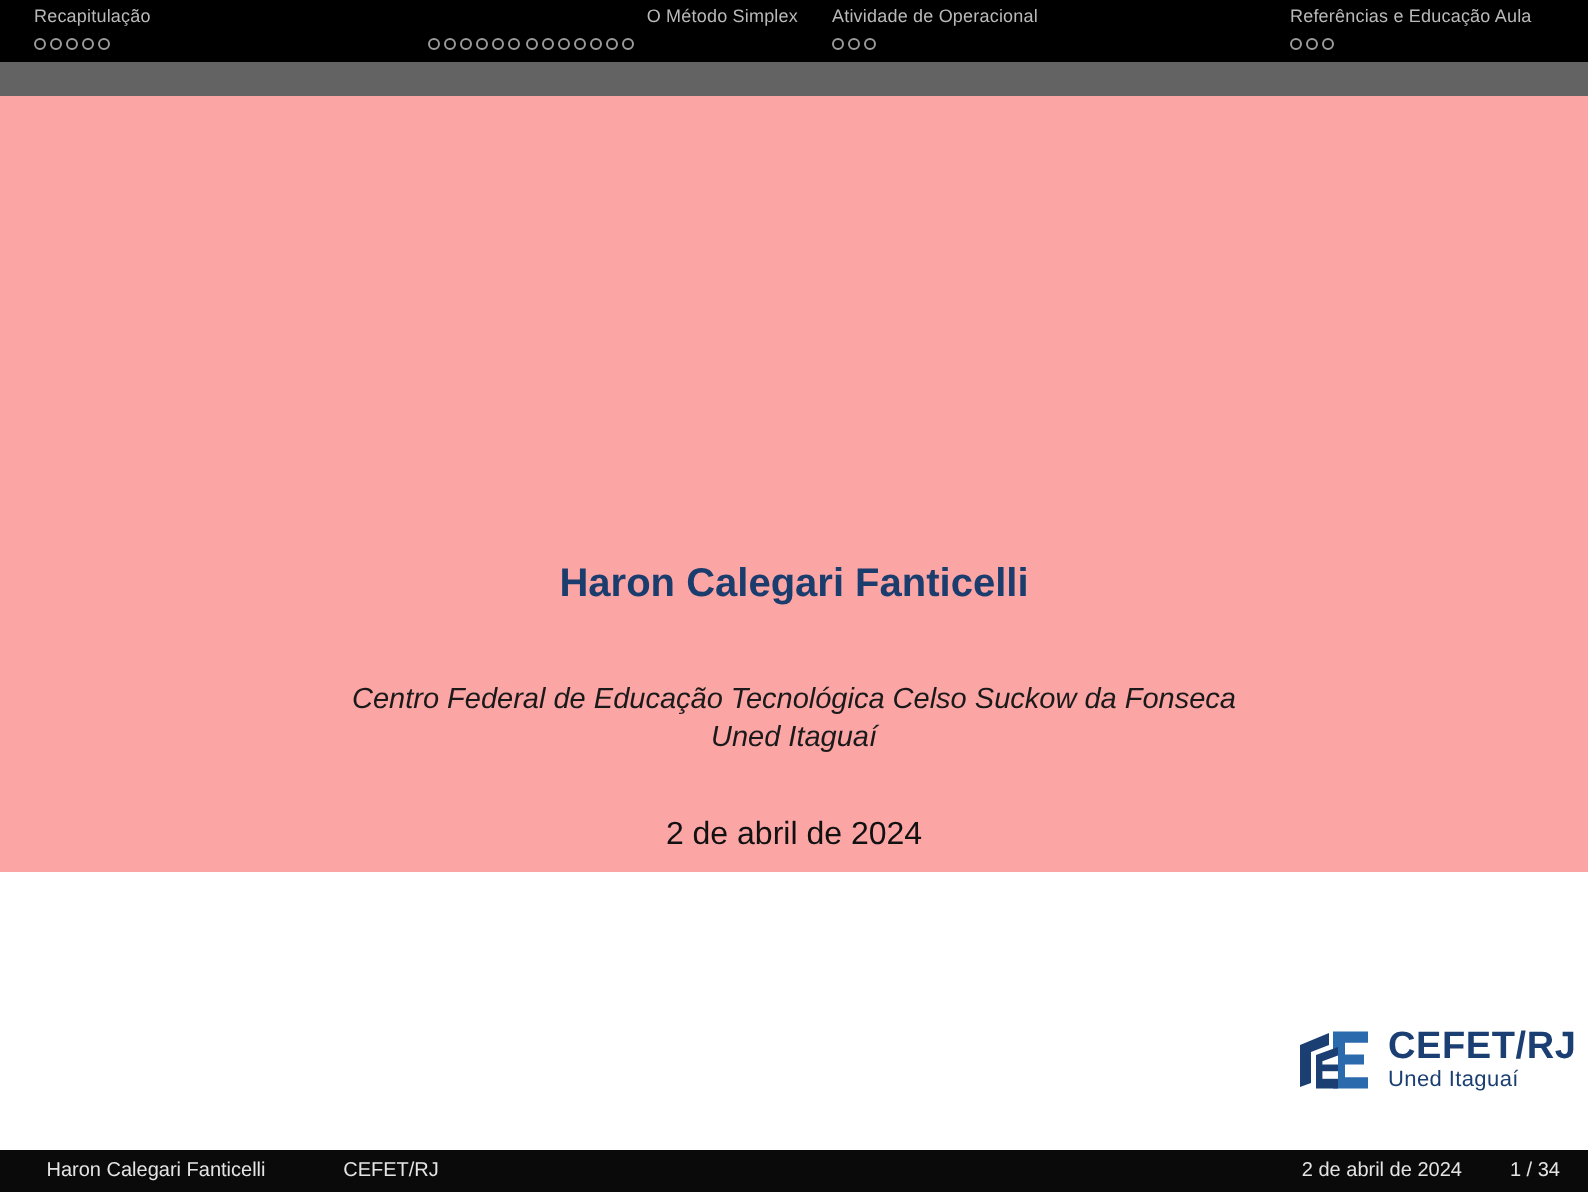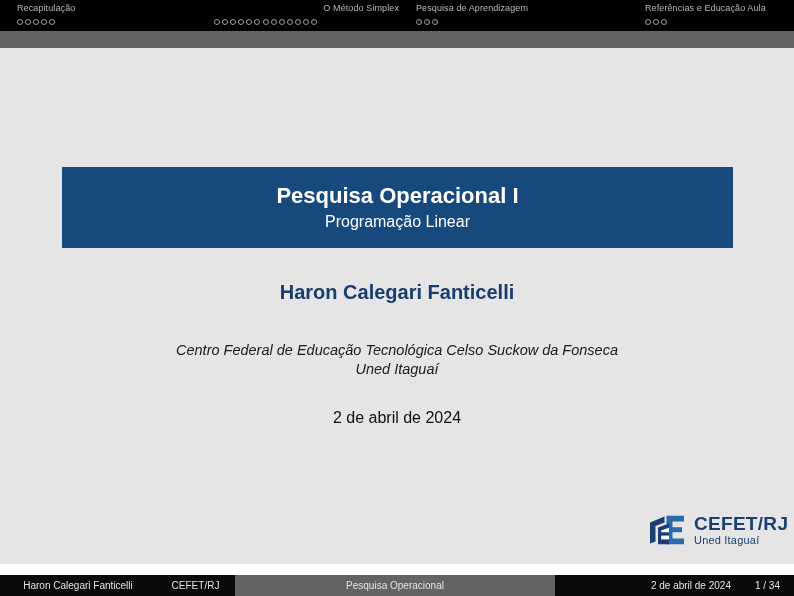--- a/index.html
+++ b/index.html
@@ -13,22 +13,22 @@
     font-family: "Liberation Sans", sans-serif;
     overflow: hidden;
     position: relative;
   }
 
   
   .slide {
     position: absolute;
     inset: 0;
     width: 794px;
-    height: 564px;
-    background: #e5e5e5;
+    height: 436px;
+    background: #fca5a5;
   }
 
   
   .navbar {
     position: absolute;
     top: 0; left: 0;
     width: 794px;
     height: 31px;
     background: #000000;
     display: flex;
@@ -241,42 +241,38 @@
           <span class="nav-dot"></span>
           <span class="nav-dot"></span>
           <span class="nav-dot"></span>
           <span class="nav-dot"></span>
           <span class="nav-dot"></span>
           <span class="nav-dot"></span>
           <span class="nav-dot"></span>
         </div>
     </div>
     <div class="nav-section" style="width:229px;">
-      <div class="nav-title">Pesquisa de Aprendizagem</div>
+      <div class="nav-title">Atividade de Operacional</div>
       <div class="nav-dots">
           <span class="nav-dot"></span>
           <span class="nav-dot"></span>
           <span class="nav-dot"></span>
         </div>
     </div>
     <div class="nav-section" style="width:166px;">
       <div class="nav-title">Referências e Educação Aula</div>
       <div class="nav-dots">
           <span class="nav-dot"></span>
           <span class="nav-dot"></span>
           <span class="nav-dot"></span>
         </div>
     </div>
   </div>
   <div class="navbar-band"></div>
 
-  <div class="titleblock">
-    <div class="title-main">Pesquisa Operacional I</div>
-    <div class="title-sub">Programação Linear</div>
-  </div>
 
   <div class="author">Haron Calegari Fanticelli</div>
 
   <div class="institute">
     <div>Centro Federal de Educação Tecnológica Celso Suckow da Fonseca</div>
     <div>Uned Itaguaí</div>
   </div>
 
   <div class="date">2 de abril de 2024</div>
 
@@ -290,20 +286,19 @@
     </svg>
     <div class="logo-text">
       <div class="logo-title">CEFET/RJ</div>
       <div class="logo-sub">Uned Itaguaí</div>
     </div>
   </div>
 
   <div class="footer">
     <div class="foot-seg foot-author">Haron Calegari Fanticelli</div>
     <div class="foot-seg foot-inst">CEFET/RJ</div>
-    <div class="foot-seg foot-mid">Pesquisa Operacional</div>
     <div class="foot-seg foot-right">
       <span>2 de abril de 2024</span>
       <span>1 / 34</span>
     </div>
   </div>
 
 </div>
 
 </body></html>

